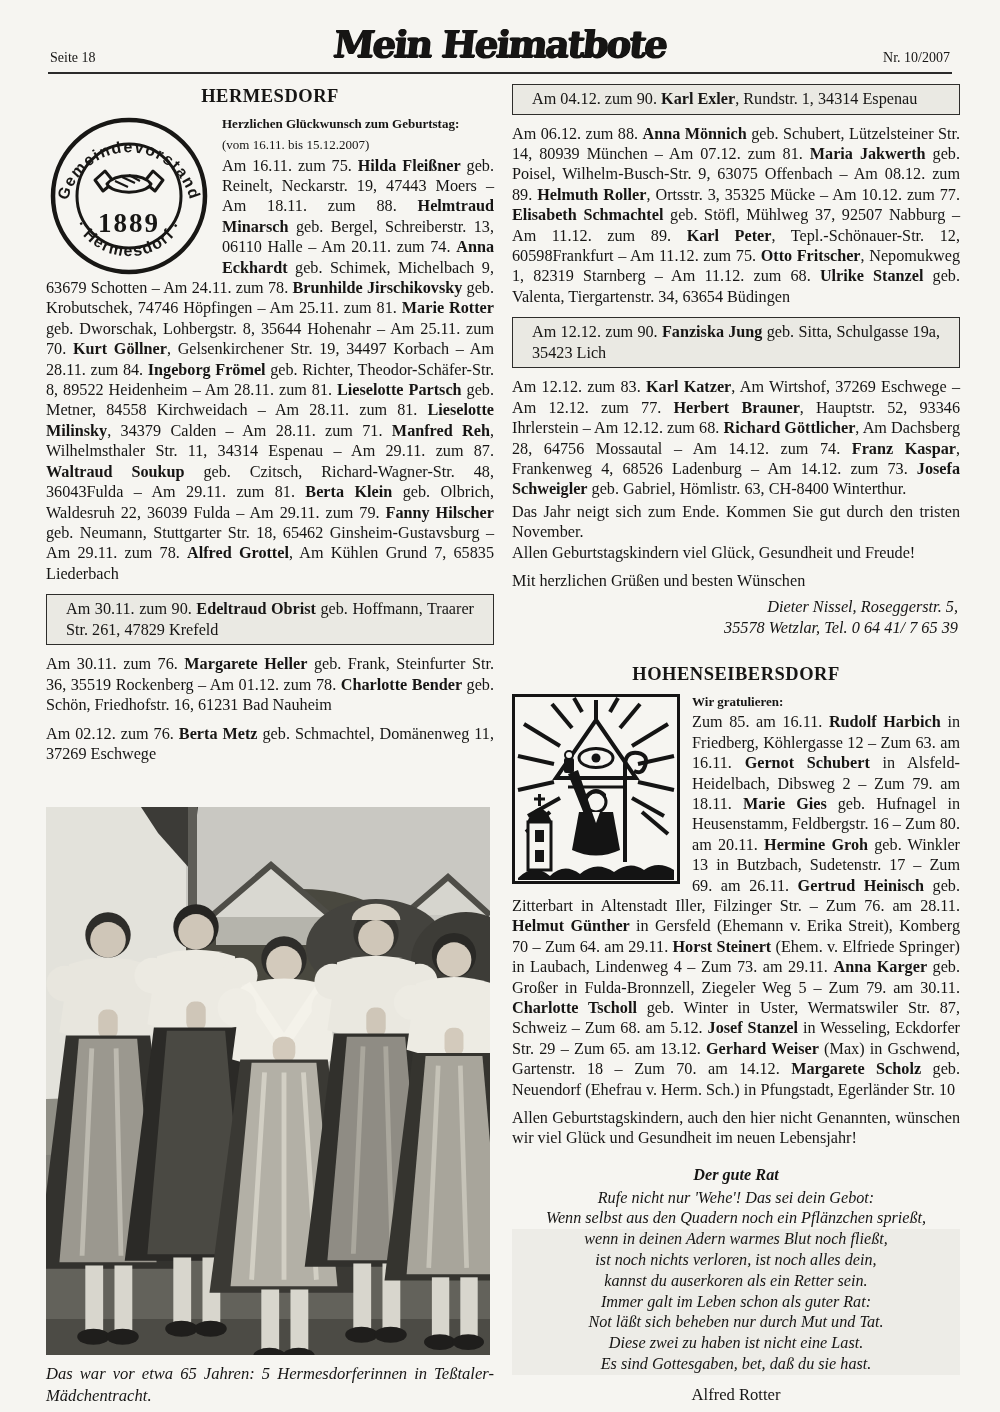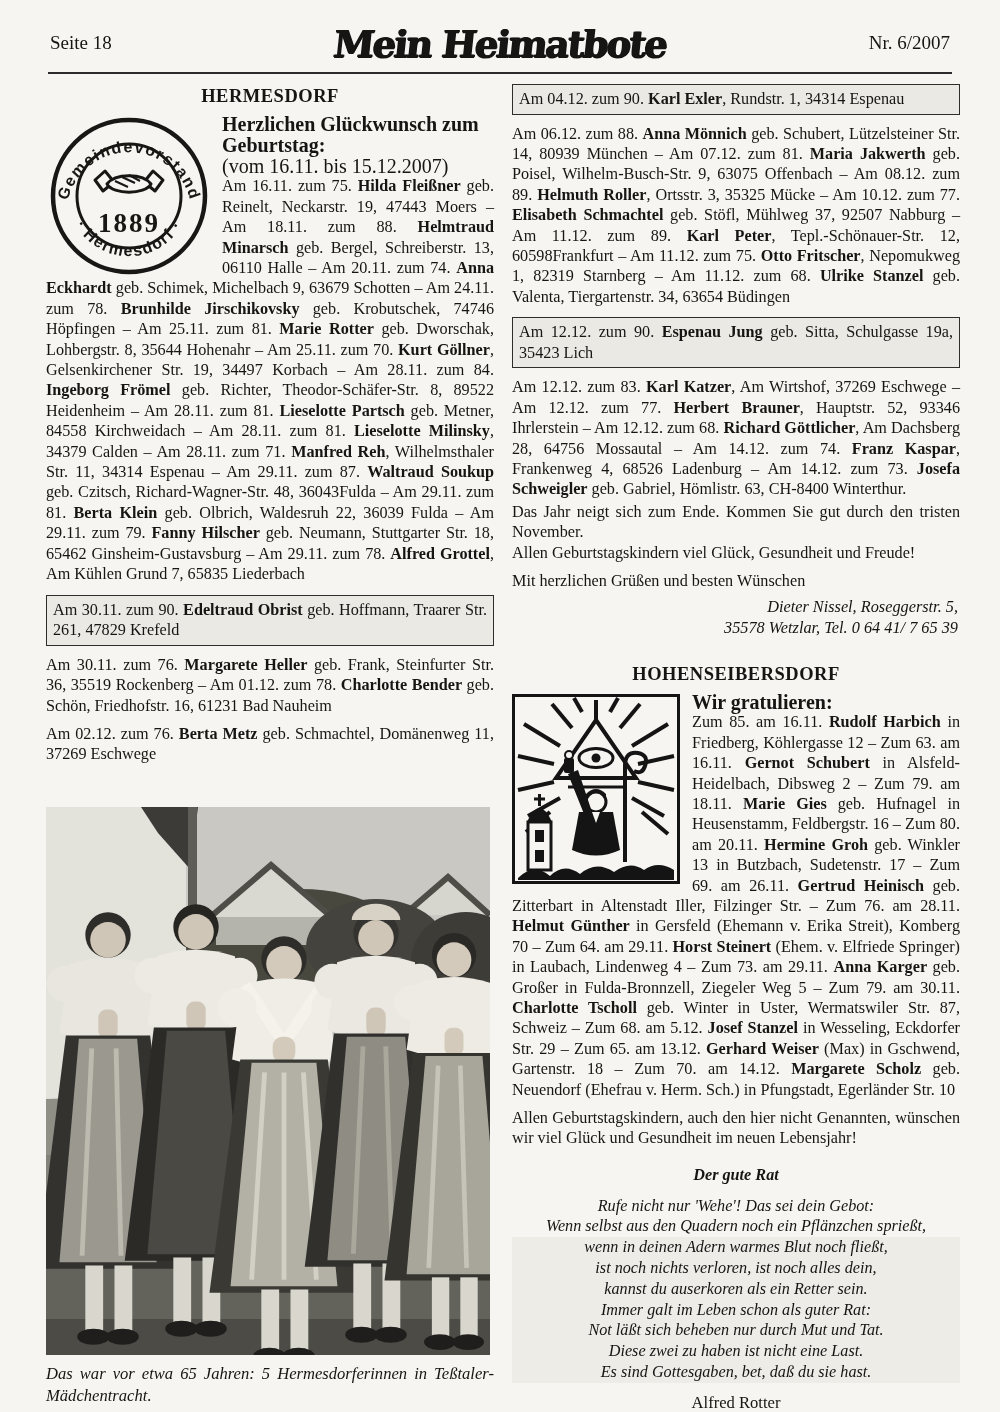--- a/index.html
+++ b/index.html
@@ -6,68 +6,68 @@
     --paper:#f6f5f1; --ink:#161514; --boxbg:#eae9e3; --footerbg:#d7d6d1; --shade:#edece7; --rule:#2b2b2b;
   }
   *{box-sizing:border-box;}
   html,body{margin:0;padding:0;}
   body{
     width:1000px;height:1412px;overflow:hidden;background:var(--paper);color:var(--ink);
     font-family:"Liberation Serif","DejaVu Serif",serif;
   }
   
   .page-header{position:relative;height:72px;padding:28px 50px 0 50px;}
-  .hdr-meta{position:absolute;bottom:18px;font-size:19px;}
+  .hdr-meta{position:absolute;bottom:6px;font-size:14px;}
   .hdr-left{left:50px;}
   .hdr-right{right:50px;}
   .masthead{
     position:absolute;left:0;right:0;top:22px;text-align:center;
     font-family:"DejaVu Serif",serif;font-weight:bold;font-size:37px;letter-spacing:-2px;
     transform:skewX(-6deg);
     text-shadow:0.8px 0 0 var(--ink), -0.8px 0 0 var(--ink), 0 0.5px 0 var(--ink);
   }
   .rule{margin:0 48px;border-top:2.5px solid var(--rule);}
   
   .columns{display:flex;gap:18px;padding:10px 40px 0 46px;}
   .col{width:450px;display:flex;flex-direction:column;height:1322px;}
   h2.sec{margin:2px 0 7px;text-align:center;font-size:18.5px;letter-spacing:.5px;font-weight:bold;}
   p.para{margin:0 0 8px;font-size:16.2px;line-height:20.4px;text-align:justify;}
-  p.lead{margin:0;font-size:20px;line-height:20.8px;}
+  p.lead{margin:0;font-size:13px;line-height:20.8px;}
   .infobox{
-    border:1.5px solid #2e2d2b;background:var(--boxbg);padding:4px 6px;margin:2px 0 9px;
+    border:1.5px solid #2e2d2b;background:var(--boxbg);padding:4px 19px;margin:2px 0 9px;
     font-size:16.2px;line-height:20.6px;text-align:justify;
   }
   .wrapzone::after{content:"";display:block;clear:both;}
   
   .seal{float:left;width:166px;height:160px;margin:2px 10px 2px 0;}
   .seal svg{width:100%;height:100%;}
   .seal text{font-family:"Liberation Sans",sans-serif;font-weight:bold;fill:#181715;}
   .seal .arc-label{font-size:16px;letter-spacing:1.5px;}
   .seal .year{font-family:"Liberation Serif",serif;font-size:27px;letter-spacing:2px;text-anchor:middle;}
   
   figure.photo{margin:auto 0 0 0;padding:0;}
   figure.photo svg{display:block;width:444px;height:548px;}
   figcaption{font-size:16.6px;font-style:italic;line-height:21.5px;margin-top:8px;text-align:justify;}
   
   .right-sig{text-align:right;font-style:italic;font-size:16.3px;line-height:21px;margin:2px 2px 24px 0;}
   .woodcut{float:left;width:168px;height:190px;margin:2px 12px 2px 0;}
   .woodcut svg{width:100%;height:100%;}
   .poem{text-align:center;font-style:italic;font-size:16.2px;line-height:20.8px;margin:8px 0 2px;}
-  .poem .title{font-weight:bold;margin-bottom:10px;}
+  .poem .title{font-weight:bold;margin-bottom:2px;}
   .poem-shade{background:var(--shade);}
   .poem .author{font-style:normal;margin-top:10px;font-size:16.6px;}
   b{font-weight:bold;}
 </style>
 </head>
 <body>
 
 <header class="page-header">
   <span class="hdr-meta hdr-left">Seite 18</span>
   <div class="masthead">Mein Heimatbote</div>
-  <span class="hdr-meta hdr-right">Nr. 6/2007</span>
+  <span class="hdr-meta hdr-right">Nr. 10/2007</span>
 </header>
 <div class="rule"></div>
 
 <main class="columns">
 
   <section class="col">
     <h2 class="sec">HERMESDORF</h2>
 
     <div class="wrapzone">
       <div class="seal">
@@ -200,21 +200,21 @@
           </g>
         </g>
       </svg>
       <figcaption>Das war vor etwa 65 Jahren: 5 Hermesdorferinnen in Teßtaler-Mädchentracht.</figcaption>
     </figure>
   </section>
 
   <section class="col">
     <div class="infobox" style="margin-top:0">Am 04.12. zum 90. <b>Karl Exler</b>, Rundstr. 1, 34314 Espenau</div>
     <p class="para">Am 06.12. zum 88. <b>Anna Mönnich</b> geb. Schubert, Lützelsteiner Str. 14, 80939 München – Am 07.12. zum 81. <b>Maria Jakwerth</b> geb. Poisel, Wilhelm-Busch-Str. 9, 63075 Offenbach – Am 08.12. zum 89. <b>Helmuth Roller</b>, Ortsstr. 3, 35325 Mücke – Am 10.12. zum 77. <b>Elisabeth Schmachtel</b> geb. Stöfl, Mühlweg 37, 92507 Nabburg – Am 11.12. zum 89. <b>Karl Peter</b>, Tepl.-Schönauer-Str. 12, 60598Frankfurt – Am 11.12. zum 75. <b>Otto Fritscher</b>, Nepomukweg 1, 82319 Starnberg – Am 11.12. zum 68. <b>Ulrike Stanzel</b> geb. Valenta, Tiergartenstr. 34, 63654 Büdingen</p>
-    <div class="infobox">Am 12.12. zum 90. <b>Espenau Jung</b> geb. Sitta, Schulgasse 19a, 35423 Lich</div>
+    <div class="infobox">Am 12.12. zum 90. <b>Fanziska Jung</b> geb. Sitta, Schulgasse 19a, 35423 Lich</div>
     <p class="para" style="margin-bottom:2px">Am 12.12. zum 83. <b>Karl Katzer</b>, Am Wirtshof, 37269 Eschwege – Am 12.12. zum 77. <b>Herbert Brauner</b>, Hauptstr. 52, 93346 Ihrlerstein – Am 12.12. zum 68. <b>Richard Göttlicher</b>, Am Dachsberg 28, 64756 Mossautal – Am 14.12. zum 74. <b>Franz Kaspar</b>, Frankenweg 4, 68526 Ladenburg – Am 14.12. zum 73. <b>Josefa Schweigler</b> geb. Gabriel, Hömlistr. 63, CH-8400 Winterthur.</p>
     <p class="para" style="margin-bottom:0">Das Jahr neigt sich zum Ende. Kommen Sie gut durch den tristen November.</p>
     <p class="para">Allen Geburtstagskindern viel Glück, Gesundheit und Freude!</p>
     <p class="para" style="margin-bottom:2px">Mit herzlichen Grüßen und besten Wünschen</p>
     <div class="right-sig">
       <div>Dieter Nissel, Roseggerstr. 5,</div>
       <div>35578 Wetzlar, Tel. 0 64 41/ 7 65 39</div>
     </div>
 
     <h2 class="sec">HOHENSEIBERSDORF</h2>

